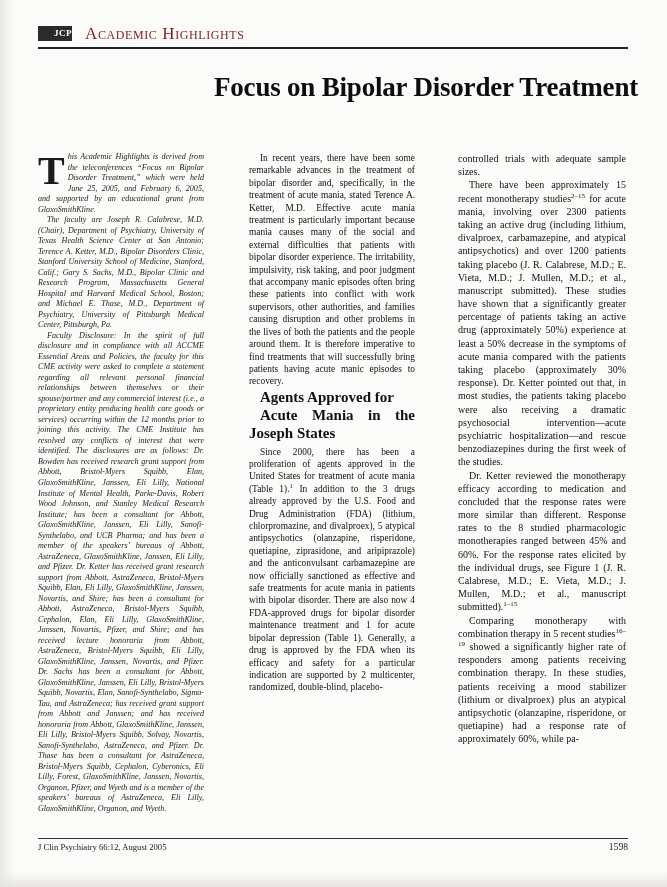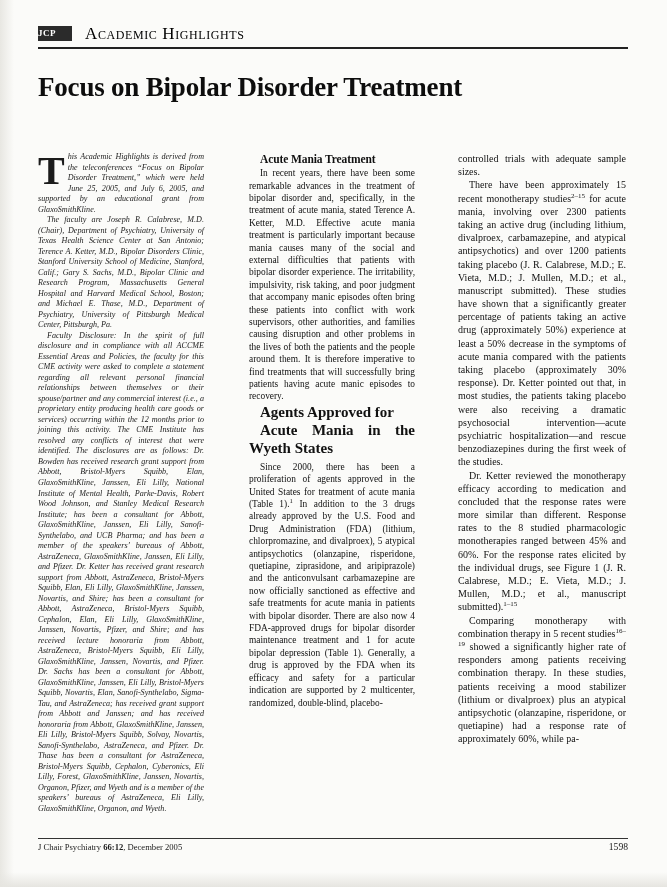--- a/index.html
+++ b/index.html
@@ -35,52 +35,53 @@
     position: absolute;
     left: 0;
     top: 0;
     width: 34px;
     height: 15px;
     background: #2b2b2b;
     color: #fff;
     font-family: "Liberation Serif", serif;
     font-size: 9px;
     letter-spacing: 0.5px;
-    text-align: left;
+    text-align: right;
     line-height: 15px;
     font-weight: bold;
   }
   .ah-title {
     position: absolute;
     left: 47px;
     top: -2px;
     font-variant: small-caps;
     font-size: 17px;
     letter-spacing: 0.6px;
-    color: #000000;
+    color: #7f1d1d;
   }
   .rule-thick {
     position: absolute;
     left: 0;
     top: 21px;
     width: 590px;
     height: 2px;
     background: #222;
   }
 
   
   .article-title {
     position: absolute;
     left: 38px;
     top: 72px;
     width: 600px;
     font-size: 27px;
     font-weight: bold;
     letter-spacing: -0.2px;
     color: #0d0d0d;
+    text-align: right;
   }
 
   
   .col {
     position: absolute;
     top: 152px;
     font-size: 8.6px;
     line-height: 1.28;
     text-align: justify;
   }
@@ -160,21 +161,21 @@
     height: 1px;
     background: #333;
   }
   .footer-left {
     position: absolute;
     left: 38px;
     top: 4px;
     font-size: 8.6px;
     color: #1a1a1a;
   }
-  .footer-left .vol { font-weight: bold; }
+  .footer-left .vol { font-weight: normal; }
   .footer-right {
     position: absolute;
     right: 39px;
     top: 3px;
     font-size: 9.6px;
     color: #1a1a1a;
   }
   .watermark {
     position: absolute;
     left: 214px;
@@ -209,44 +210,43 @@
 
   <div class="masthead">
     <div class="logo-box">JCP</div>
     <div class="ah-title">Academic Highlights</div>
     <div class="rule-thick"></div>
   </div>
 
   <div class="article-title">Focus on Bipolar Disorder Treatment</div>
 
   <div class="col col-1">
-    <p class="noindent"><span class="dropcap">T</span><span>his Academic Highlights is derived from the teleconferences “Focus on Bipolar Disorder Treatment,” which were held June 25, 2005, and July 6, 2005, and supported by an educational grant from GlaxoSmithKline.</span></p>
+    <p class="noindent"><span class="dropcap">T</span><span>his Academic Highlights is derived from the teleconferences “Focus on Bipolar Disorder Treatment,” which were held June 25, 2005, and February 6, 2005, and supported by an educational grant from GlaxoSmithKline.</span></p>
     <p>The faculty are Joseph R. Calabrese, M.D. (Chair), Department of Psychiatry, University of Texas Health Science Center at San Antonio; Terence A. Ketter, M.D., Bipolar Disorders Clinic, Stanford University School of Medicine, Stanford, Calif.; Gary S. Sachs, M.D., Bipolar Clinic and Research Program, Massachusetts General Hospital and Harvard Medical School, Boston; and Michael E. Thase, M.D., Department of Psychiatry, University of Pittsburgh Medical Center, Pittsburgh, Pa.</p>
     <p>Faculty Disclosure: In the spirit of full disclosure and in compliance with all ACCME Essential Areas and Policies, the faculty for this CME activity were asked to complete a statement regarding all relevant personal financial relationships between themselves or their spouse/partner and any commercial interest (i.e., a proprietary entity producing health care goods or services) occurring within the 12 months prior to joining this activity. The CME Institute has resolved any conflicts of interest that were identified. The disclosures are as follows: Dr. Bowden has received research grant support from Abbott, Bristol-Myers Squibb, Elan, GlaxoSmithKline, Janssen, Eli Lilly, National Institute of Mental Health, Parke-Davis, Robert Wood Johnson, and Stanley Medical Research Institute; has been a consultant for Abbott, GlaxoSmithKline, Janssen, Eli Lilly, Sanofi-Synthelabo, and UCB Pharma; and has been a member of the speakers’ bureaus of Abbott, AstraZeneca, GlaxoSmithKline, Janssen, Eli Lilly, and Pfizer. Dr. Ketter has received grant research support from Abbott, AstraZeneca, Bristol-Myers Squibb, Elan, Eli Lilly, GlaxoSmithKline, Janssen, Novartis, and Shire; has been a consultant for Abbott, AstraZeneca, Bristol-Myers Squibb, Cephalon, Elan, Eli Lilly, GlaxoSmithKline, Janssen, Novartis, Pfizer, and Shire; and has received lecture honoraria from Abbott, AstraZeneca, Bristol-Myers Squibb, Eli Lilly, GlaxoSmithKline, Janssen, Novartis, and Pfizer. Dr. Sachs has been a consultant for Abbott, GlaxoSmithKline, Janssen, Eli Lilly, Bristol-Myers Squibb, Novartis, Elan, Sanofi-Synthelabo, Sigma-Tau, and AstraZeneca; has received grant support from Abbott and Janssen; and has received honoraria from Abbott, GlaxoSmithKline, Janssen, Eli Lilly, Bristol-Myers Squibb, Solvay, Novartis, Sanofi-Synthelabo, AstraZeneca, and Pfizer. Dr. Thase has been a consultant for AstraZeneca, Bristol-Myers Squibb, Cephalon, Cyberonics, Eli Lilly, Forest, GlaxoSmithKline, Janssen, Novartis, Organon, Pfizer, and Wyeth and is a member of the speakers’ bureaus of AstraZeneca, Eli Lilly, GlaxoSmithKline, Organon, and Wyeth.</p>
   </div>
 
   <div class="col col-2">
-    <p class="sec-head">Acute Mania Treatment</p>
     <p>In recent years, there have been some remarkable advances in the treatment of bipolar disorder and, specifically, in the treatment of acute mania, stated Terence A. Ketter, M.D. Effective acute mania treatment is particularly important because mania causes many of the social and external difficulties that patients with bipolar disorder experience. The irritability, impulsivity, risk taking, and poor judgment that accompany manic episodes often bring these patients into conflict with work supervisors, other authorities, and families causing disruption and other problems in the lives of both the patients and the people around them. It is therefore imperative to find treatments that will successfully bring patients having acute manic episodes to recovery.</p>
     <p class="sub-head">Agents Approved for</p>
-    <p class="sub-head second">Acute Mania in the Wyeth States</p>
+    <p class="sub-head second">Acute Mania in the Joseph States</p>
     <p>Since 2000, there has been a proliferation of agents approved in the United States for treatment of acute mania (Table 1).<sup>1</sup> In addition to the 3 drugs already approved by the U.S. Food and Drug Administration (FDA) (lithium, chlorpromazine, and divalproex), 5 atypical antipsychotics (olanzapine, risperidone, quetiapine, ziprasidone, and aripiprazole) and the anticonvulsant carbamazepine are now officially sanctioned as effective and safe treatments for acute mania in patients with bipolar disorder. There are also now 4 FDA-approved drugs for bipolar disorder maintenance treatment and 1 for acute bipolar depression (Table 1). Generally, a drug is approved by the FDA when its efficacy and safety for a particular indication are supported by 2 multicenter, randomized, double-blind, placebo-</p>
   </div>
 
   <div class="col col-3">
     <p class="noindent">controlled trials with adequate sample sizes.</p>
     <p>There have been approximately 15 recent monotherapy studies<sup>2–15</sup> for acute mania, involving over 2300 patients taking an active drug (including lithium, divalproex, carbamazepine, and atypical antipsychotics) and over 1200 patients taking placebo (J. R. Calabrese, M.D.; E. Vieta, M.D.; J. Mullen, M.D.; et al., manuscript submitted). These studies have shown that a significantly greater percentage of patients taking an active drug (approximately 50%) experience at least a 50% decrease in the symptoms of acute mania compared with the patients taking placebo (approximately 30% response). Dr. Ketter pointed out that, in most studies, the patients taking placebo were also receiving a dramatic psychosocial intervention—acute psychiatric hospitalization—and rescue benzodiazepines during the first week of the studies.</p>
     <p>Dr. Ketter reviewed the monotherapy efficacy according to medication and concluded that the response rates were more similar than different. Response rates to the 8 studied pharmacologic monotherapies ranged between 45% and 60%. For the response rates elicited by the individual drugs, see Figure 1 (J. R. Calabrese, M.D.; E. Vieta, M.D.; J. Mullen, M.D.; et al., manuscript submitted).<sup>1–15</sup></p>
     <p>Comparing monotherapy with combination therapy in 5 recent studies<sup>16–19</sup> showed a significantly higher rate of responders among patients receiving combination therapy. In these studies, patients receiving a mood stabilizer (lithium or divalproex) plus an atypical antipsychotic (olanzapine, risperidone, or quetiapine) had a response rate of approximately 60%, while pa-</p>
   </div>
 
   <div class="footer">
     <div class="footer-rule"></div>
     <div class="footer-left">
-      <span>J Chair Psychiatry</span>
-      <span class="vol">66:12</span><span>, December 2005</span>
+      <span>J Clin Psychiatry</span>
+      <span class="vol">66:12</span><span>, August 2005</span>
     </div>
     <div class="footer-right">1598</div>
   </div>
 
   <div class="scan-edge-l"></div>
   <div class="scan-edge-b"></div>
 </div>
 
 </body></html>

